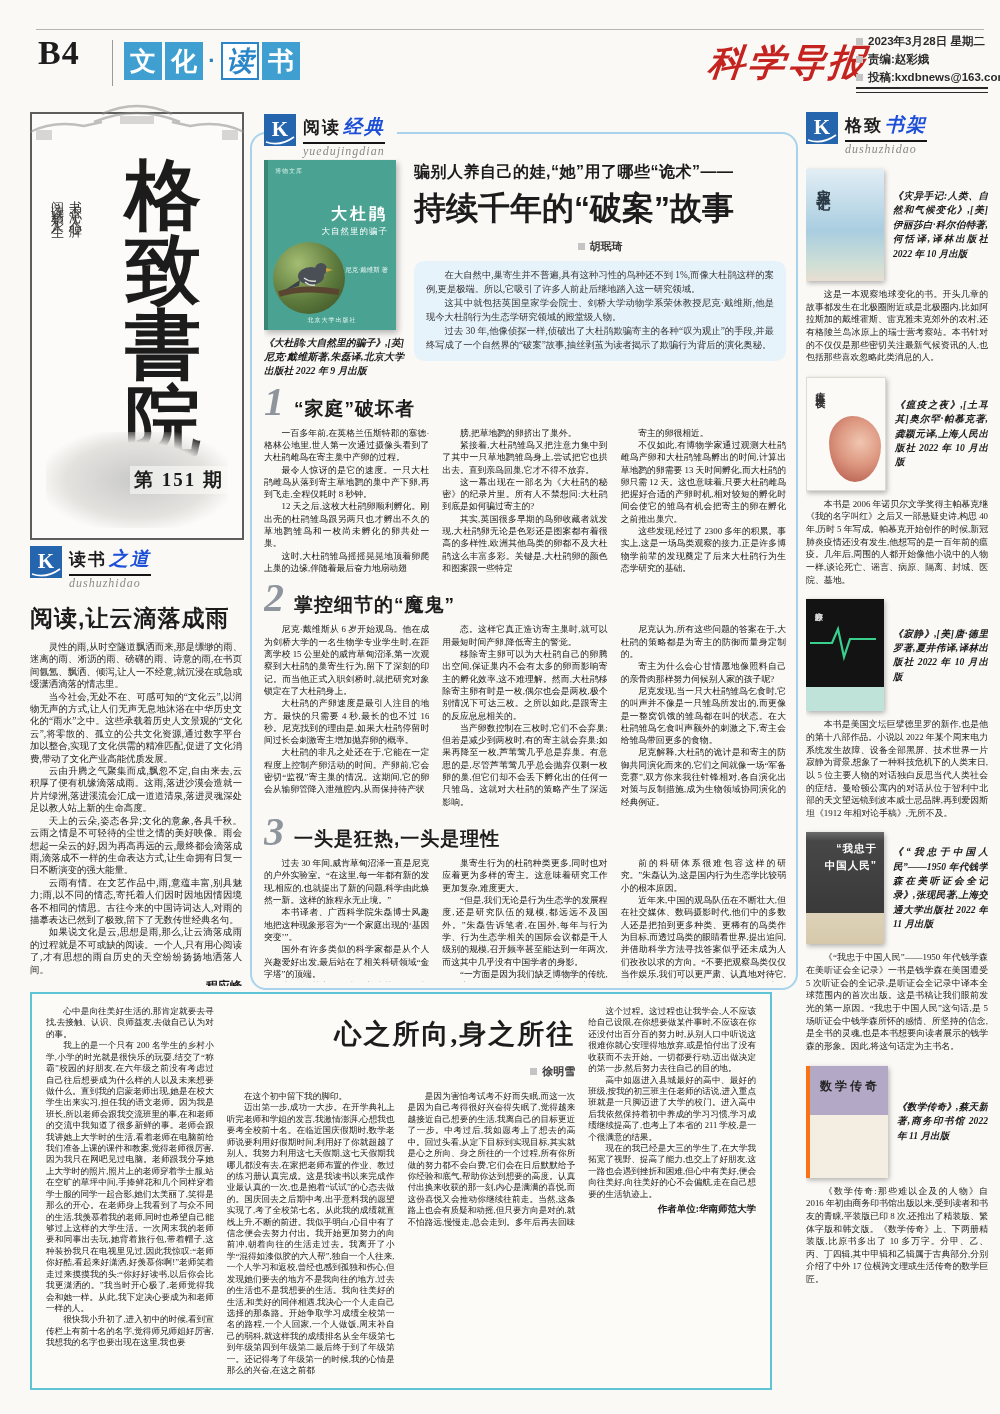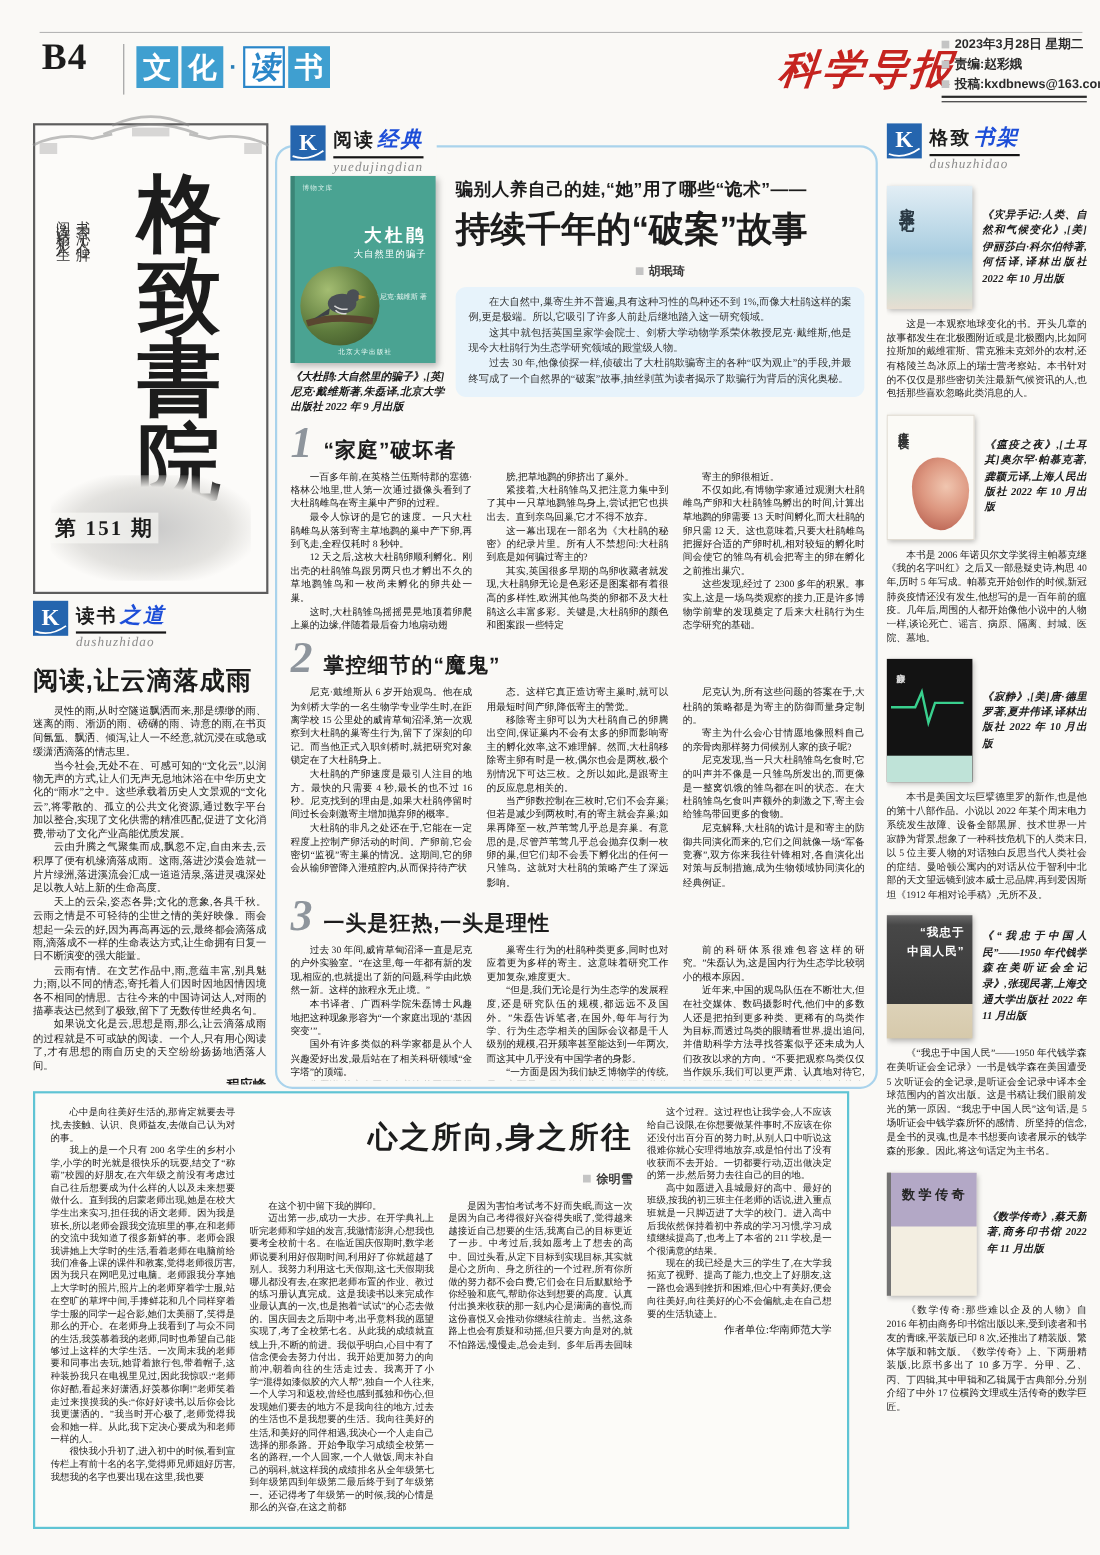--- a/index.html
+++ b/index.html
@@ -40,21 +40,21 @@
            border:2px solid #5d5d5d;}
   .roof{position:absolute;left:-8px;top:-18px;width:226px;height:46px;opacity:.55;}
   .motto{position:absolute;left:16px;top:76px;writing-mode:vertical-rl;font-size:13px;color:#333;
          letter-spacing:5px;height:330px;}
   .motto span{display:block;}
   .motto .gap{height:26px;}
   .bigchars{position:absolute;left:62px;top:44px;width:138px;text-align:center;}
   .bigchars div{font-size:76px;font-weight:900;line-height:.99;font-family:"Liberation Serif",serif;}
   .issue-wrap{position:absolute;left:14px;right:14px;bottom:10px;height:96px;
               background:radial-gradient(ellipse at center,#c9c9c9 0%,#e3e2df 55%,rgba(250,249,246,0) 78%);
-              display:flex;align-items:center;justify-content:flex-start;}
+              display:flex;align-items:center;justify-content:flex-end;}
   .issue{font-size:19px;font-weight:900;background:rgba(252,251,249,.6);padding:1px 4px;letter-spacing:2px;}
 
   
   .dushu{position:absolute;left:30px;top:546px;width:212px;height:440px;overflow:hidden;}
   .dushu-title{font:900 23px "Liberation Sans",sans-serif;margin:12px 0 7px;letter-spacing:1px;}
   .dushu .para{font-size:9.4px;line-height:1.32;text-align:justify;text-indent:2em;margin:0;color:#222;}
   .dushu-sign{text-align:right;font-weight:900;font-size:12px;margin-top:2px;}
 
   
   .classic{position:absolute;left:250px;top:112px;width:548px;height:878px;}
@@ -102,37 +102,37 @@
   .cv2{background:#fbfaf6;border:1px solid #e0dbd2;}
   .cv2 .vt{left:6px;top:6px;font:900 10px "Liberation Serif",serif;color:#333;letter-spacing:2px;}
   .cv2 .blob{position:absolute;right:4px;bottom:8px;width:52px;height:66px;
              background:radial-gradient(circle at 60% 40%,#efc0a8 0%,#d98b72 45%,#b85a47 80%);
              border-radius:45% 55% 50% 50%/40% 45% 55% 60%;opacity:.9;}
   .cv3{background:#131313;}
   .cv3 .vt{left:6px;top:6px;font:bold 8px "Liberation Sans",sans-serif;color:#ddd;letter-spacing:2px;}
   .cv3 .strip{position:absolute;left:0;right:0;bottom:0;height:24px;background:#bfe3d8;}
   .cv4{background:linear-gradient(180deg,#6b6b6b 0%,#474747 8%,#3a3a3a 70%,#3a3a3a 72%,#ddd2b8 72%,#d6c9ab 100%);}
   .cv4 .t{color:#fff;font:900 10.5px "Liberation Sans",sans-serif;padding:8px 7px;line-height:1.6;white-space:pre-line;letter-spacing:1px;}
-  .cv5{background:#f3eee1;border-left:4px solid #737373;}
+  .cv5{background:#f3eee1;border-left:4px solid #f97316;}
   .cv5 .band{position:absolute;left:0;right:0;top:0;height:44%;background:#b3a8c6;}
   .cv5 .t{position:absolute;top:12px;left:10px;font:900 12px "Liberation Serif",serif;color:#252525;letter-spacing:3px;}
 
   
   .essay{position:absolute;left:30px;top:992px;width:742px;height:398px;border:2px solid #5fc4d4;
          background:#fcfbf8;box-sizing:border-box;padding:12px 14px;
          display:grid;grid-template-columns:repeat(4,1fr);grid-template-rows:auto 1fr;column-gap:13px;}
   .e-c1{grid-column:1;grid-row:1/3;overflow:hidden;}
   .e-tb{grid-column:2/4;grid-row:1;text-align:right;padding:10px 0 12px;}
   .e-title{font:900 27px "Liberation Serif",serif;letter-spacing:2px;}
   .e-author{margin-top:12px;font:bold 11px "Liberation Sans",sans-serif;color:#3a3a3a;}
   .e-c2{grid-column:2;grid-row:2;overflow:hidden;}
   .e-c3{grid-column:3;grid-row:2;overflow:hidden;}
   .e-c4{grid-column:4;grid-row:1/3;overflow:hidden;}
   .essay .para{font-size:8.6px;line-height:1.33;text-align:justify;text-indent:2em;margin:0;color:#1b1b1b;}
-  .e-credit{text-align:right;font-weight:400;font-size:9.5px;margin-top:3px;}
+  .e-credit{text-align:right;font-weight:700;font-size:9.5px;margin-top:3px;}
 </style>
 </head>
 <body>
 
 <div class="page">
 
   <div class="topline"></div>
   <div class="b4">B4</div>
   <div class="vdiv"></div>
   <div class="tiles">

